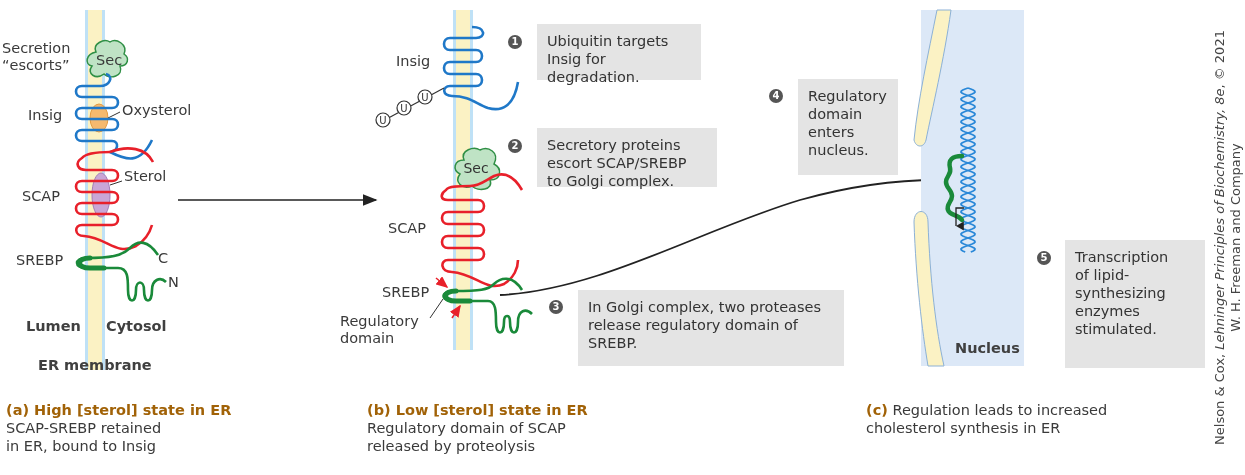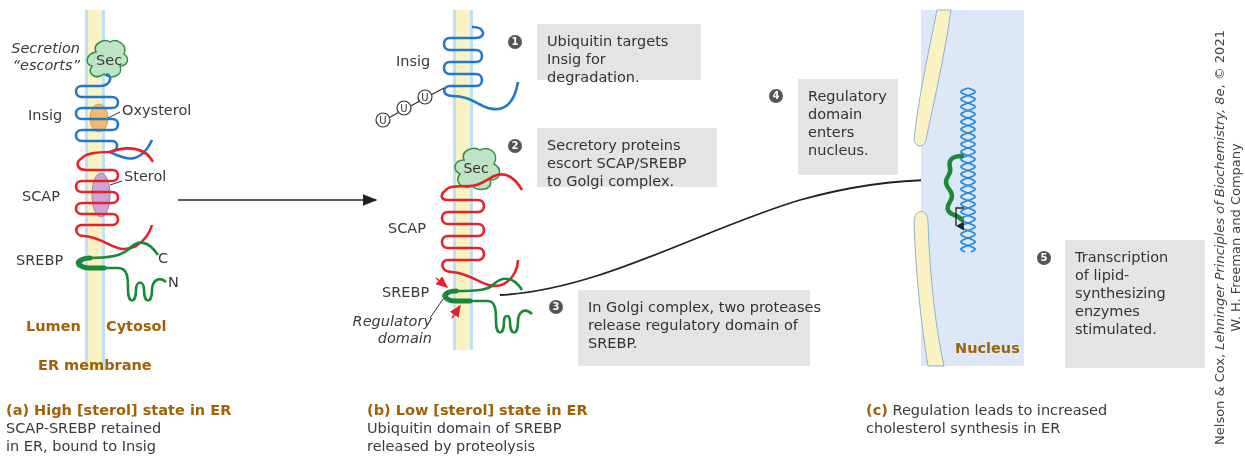--- a/index.html
+++ b/index.html
@@ -1,21 +1,21 @@
 <!DOCTYPE html>
 <html><head>
 <meta charset="utf-8">
 <style>
   html, body { margin:0; padding:0; background:#ffffff; }
   body { width:1245px; height:475px; position:relative; overflow:hidden;
          font-family:"DejaVu Sans", "Liberation Sans", sans-serif; color:#333; }
   #canvas { position:absolute; left:0; top:0; }
   .lbl { position:absolute; font-size:14.5px; color:#3a3a3a; line-height:17px; white-space:nowrap; }
-  .lbl.r { text-align:right;font-style:italic; }
-  .lbl.b { font-weight:bold; color:#a16207; }
+  .lbl.r { text-align:left; }
+  .lbl.b { font-weight:bold; color:#404040; }
   .box { position:absolute; background:#e4e4e4; padding:8px 10px; font-size:14.5px; line-height:18px; color:#333; box-sizing:border-box; }
   .box div { white-space:nowrap; }
   .badge { position:absolute; width:14px; height:14px; border-radius:50%; background:#555; color:#fff;
            font-size:10px; font-weight:bold; line-height:14px; text-align:center; }
   .caption { position:absolute; font-size:14.5px; line-height:18px; color:#3a3a3a; }
   .caption .head { font-weight:bold; color:#a16207; }
   .credit { position:absolute; left:1212px; top:470px; transform-origin:0 0; transform:rotate(-90deg);
             font-size:13px; line-height:16px; color:#444; white-space:nowrap; text-align:center; width:465px; }
   .credit i { font-style:italic; }
 </style>
@@ -137,21 +137,21 @@
 </div>
 
 <div class="badge" style="left:508px; top:139px;">2</div>
 <div class="box" style="left:537px; top:128px; width:180px; height:59px;">
   <div>Secretory proteins</div>
   <div>escort SCAP/SREBP</div>
   <div>to Golgi complex.</div>
 </div>
 
 <div class="badge" style="left:549px; top:300px;">3</div>
-<div class="box" style="left:578px; top:290px; width:232px; height:76px;">
+<div class="box" style="left:578px; top:290px; width:266px; height:76px;">
   <div>In Golgi complex, two proteases</div>
   <div>release regulatory domain of</div>
   <div>SREBP.</div>
 </div>
 
 <div class="badge" style="left:769px; top:89px;">4</div>
 <div class="box" style="left:798px; top:79px; width:100px; height:96px;">
   <div>Regulatory</div>
   <div>domain</div>
   <div>enters</div>
@@ -167,21 +167,21 @@
   <div>stimulated.</div>
 </div>
 
 <div class="caption" style="left:6px; top:401px;">
   <div class="head">(a)  High [sterol] state in ER</div>
   <div>SCAP-SREBP retained</div>
   <div>in ER, bound to Insig</div>
 </div>
 <div class="caption" style="left:367px; top:401px;">
   <div class="head">(b)  Low [sterol] state in ER</div>
-  <div>Ubiquitin domain of SREBP</div>
+  <div>Regulatory domain of SCAP</div>
   <div>released by proteolysis</div>
 </div>
 <div class="caption" style="left:866px; top:401px;">
   <div><span class="head">(c)</span>
        <span>Regulation leads to increased</span></div>
   <div>cholesterol synthesis in ER</div>
 </div>
 
 <div class="credit">
   <div><span>Nelson &amp; Cox, </span><i>Lehninger Principles of Biochemistry, 8e</i><span>, © 2021</span></div>

